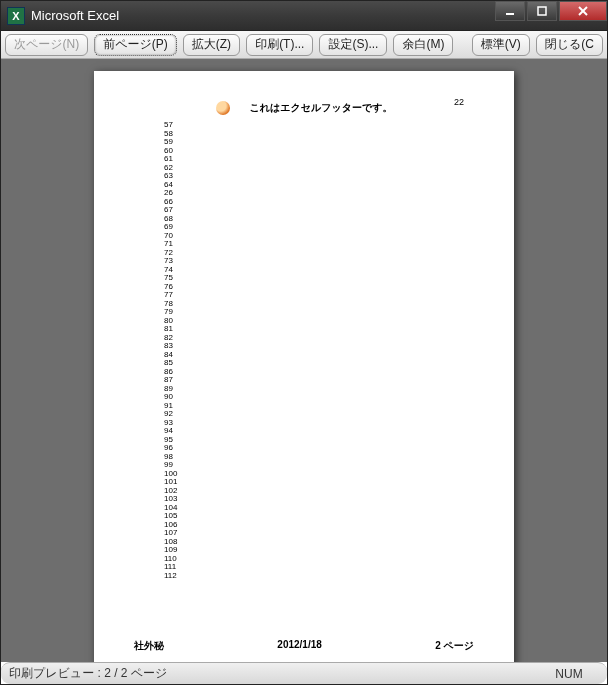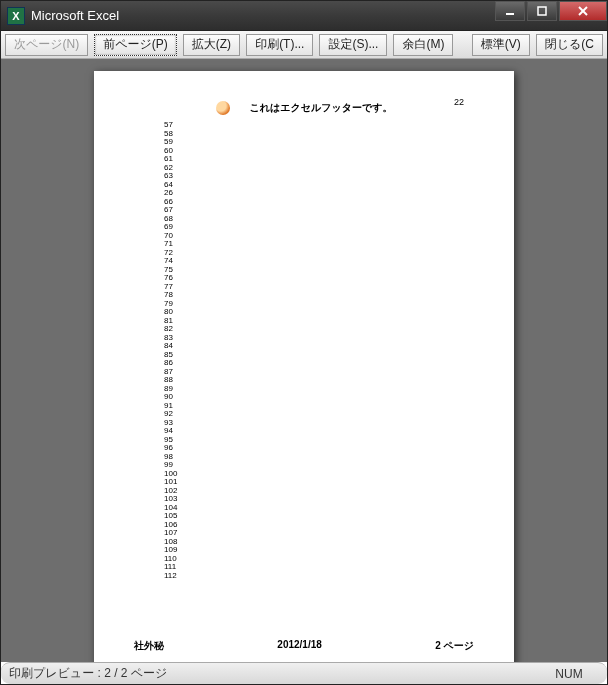--- a/index.html
+++ b/index.html
@@ -9,21 +9,21 @@
     .titlebar { height: 30px; background: linear-gradient(to bottom, #4a4a4a 0%, #3a3a3a 50%, #2d2d2d 100%); display: flex; align-items: center; padding-left: 6px; color: #fff; font-size: 13px; border-bottom: 1px solid #222; }
     .titlebar .app-icon { width: 18px; height: 18px; background: #207245; display: flex; align-items: center; justify-content: center; color: #fff; font-weight: bold; font-size: 11px; margin-right: 6px; border: 1px solid #135; }
     .titlebar .title { flex: 1; }
     .win-controls { display: flex; height: 20px; align-self: flex-start; margin-top: 0; }
     .win-btn { width: 30px; height: 20px; margin-left: 2px; display: flex; align-items: center; justify-content: center; font-size: 13px; font-weight: bold; color: #fff; border: 1px solid #555; cursor: pointer; }
     .win-min, .win-max { background: linear-gradient(to bottom, #6a6a6a, #3a3a3a); }
     .win-close { width: 48px; background: linear-gradient(to bottom, #d46a6a, #b22b2b); }
     .win-btn svg { width: 12px; height: 12px; }
     
     .toolbar { height: 28px; background: linear-gradient(to bottom, #f7f7f7, #dcdcdc); border-bottom: 1px solid #aaa; display: flex; align-items: center; padding: 2px 4px; font-size: 12px; }
-    .tbtn { height: 22px; padding: 0 8px; margin-right: 6px; background: linear-gradient(to bottom, #fdfdfd, #e4e4e4); border: 1px solid #999; border-radius: 0; display: flex; align-items: center; white-space: nowrap; cursor: pointer; color: #222; }
+    .tbtn { height: 22px; padding: 0 8px; margin-right: 6px; background: linear-gradient(to bottom, #fdfdfd, #e4e4e4); border: 1px solid #999; border-radius: 6px; display: flex; align-items: center; white-space: nowrap; cursor: pointer; color: #222; }
     .tbtn.active { border: 1px dotted #333; box-shadow: inset 0 0 2px #888; }
     .tbtn.disabled { color: #9a9a9a; }
     .tool-spacer { flex: 1; }
     
     .workspace { flex: 1; background: #6e6e6e; display: flex; justify-content: center; overflow: hidden; padding: 12px 0; }
     .page { width: 420px; height: 600px; background: #fff; box-shadow: 2px 2px 8px rgba(0,0,0,0.6); padding: 30px 40px 18px 40px; position: relative; font-size: 9px; color: #000; display: flex; flex-direction: column; }
     .page-num-tr { position: absolute; top: 26px; right: 50px; font-size: 9px; margin-left: 24px; }
     .header-line { text-align: center; font-size: 10px; font-weight: bold; margin-bottom: 6px; display: flex; align-items: center; justify-content: center; gap: 20px; }
     .header-icon { width: 14px; height: 14px; border-radius: 50%; background: radial-gradient(circle at 35% 35%, #ffd8a0 40%, #e07a2a 70%); display: inline-block; }
     .numbers { display: flex; flex-direction: column; gap: 0; line-height: 8.5px; font-size: 8px; margin-left: 30px; }
@@ -92,35 +92,35 @@
           <span>63</span>
           <span>64</span>
           <span>26</span>
           <span>66</span>
           <span>67</span>
           <span>68</span>
           <span>69</span>
           <span>70</span>
           <span>71</span>
           <span>72</span>
+          <span>73</span>
           <span>74</span>
           <span>75</span>
           <span>76</span>
           <span>77</span>
           <span>78</span>
           <span>79</span>
           <span>80</span>
           <span>81</span>
           <span>82</span>
           <span>83</span>
           <span>84</span>
           <span>85</span>
           <span>86</span>
           <span>87</span>
-          <span>88</span>
           <span>89</span>
           <span>90</span>
           <span>91</span>
           <span>92</span>
           <span>93</span>
           <span>94</span>
           <span>95</span>
           <span>96</span>
           <span>98</span>
           <span>99</span>

